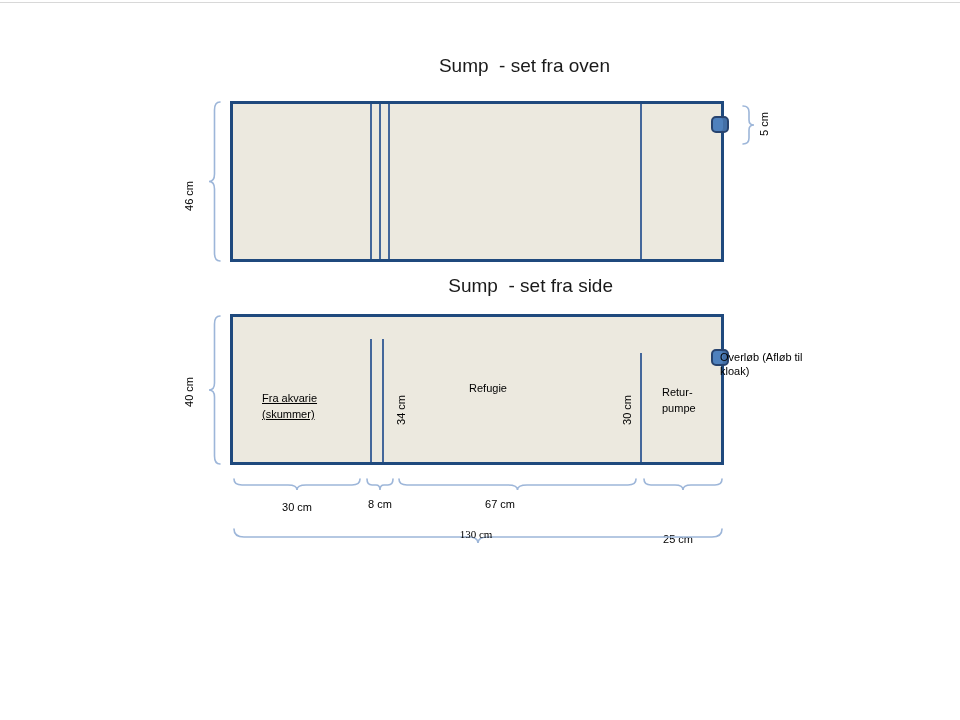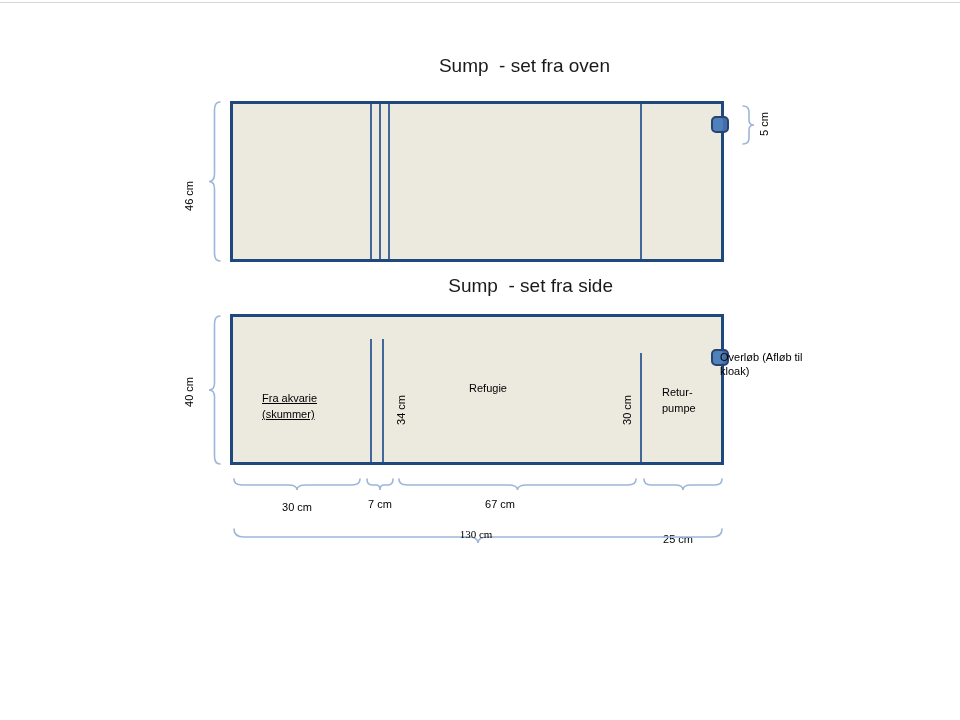--- a/index.html
+++ b/index.html
@@ -140,21 +140,21 @@
     <path d="M 1 1 Q 1 7 6 7 L 10 7 Q 14 7 14 12 Q 14 7 18 7 L 22 7 Q 27 7 27 1"></path>
   </svg>
   <svg class="brace" style="left:398px; top:478px;" width="239" height="13">
     <path d="M 1 1 Q 1 7 9 7 L 110 7 Q 119.5 7 119.5 12 Q 119.5 7 129 7 L 230 7 Q 238 7 238 1"></path>
   </svg>
   <svg class="brace" style="left:643px; top:478px;" width="80" height="13">
     <path d="M 1 1 Q 1 7 8 7 L 32 7 Q 40 7 40 12 Q 40 7 48 7 L 72 7 Q 79 7 79 1"></path>
   </svg>
 
   <div class="dim center" style="left:267px; top:501px; width:60px;">30 cm</div>
-  <div class="dim center" style="left:350px; top:498px; width:60px;">7 cm</div>
+  <div class="dim center" style="left:350px; top:498px; width:60px;">8 cm</div>
   <div class="dim center" style="left:470px; top:498px; width:60px;">67 cm</div>
   <div class="dim center" style="left:648px; top:501px; width:60px;margin-top:32px;">25 cm</div>
 
   <svg class="brace" style="left:233px; top:528px;" width="490" height="17">
     <path d="M 1 1 Q 1 9 11 9 L 235 9 Q 245 9 245 15 Q 245 9 255 9 L 479 9 Q 489 9 489 1"></path>
   </svg>
   <div class="dim center" style="left:446px; top:528px; width:60px;font-family:Liberation Serif, serif;">130 cm</div>
 
 </div>
 

